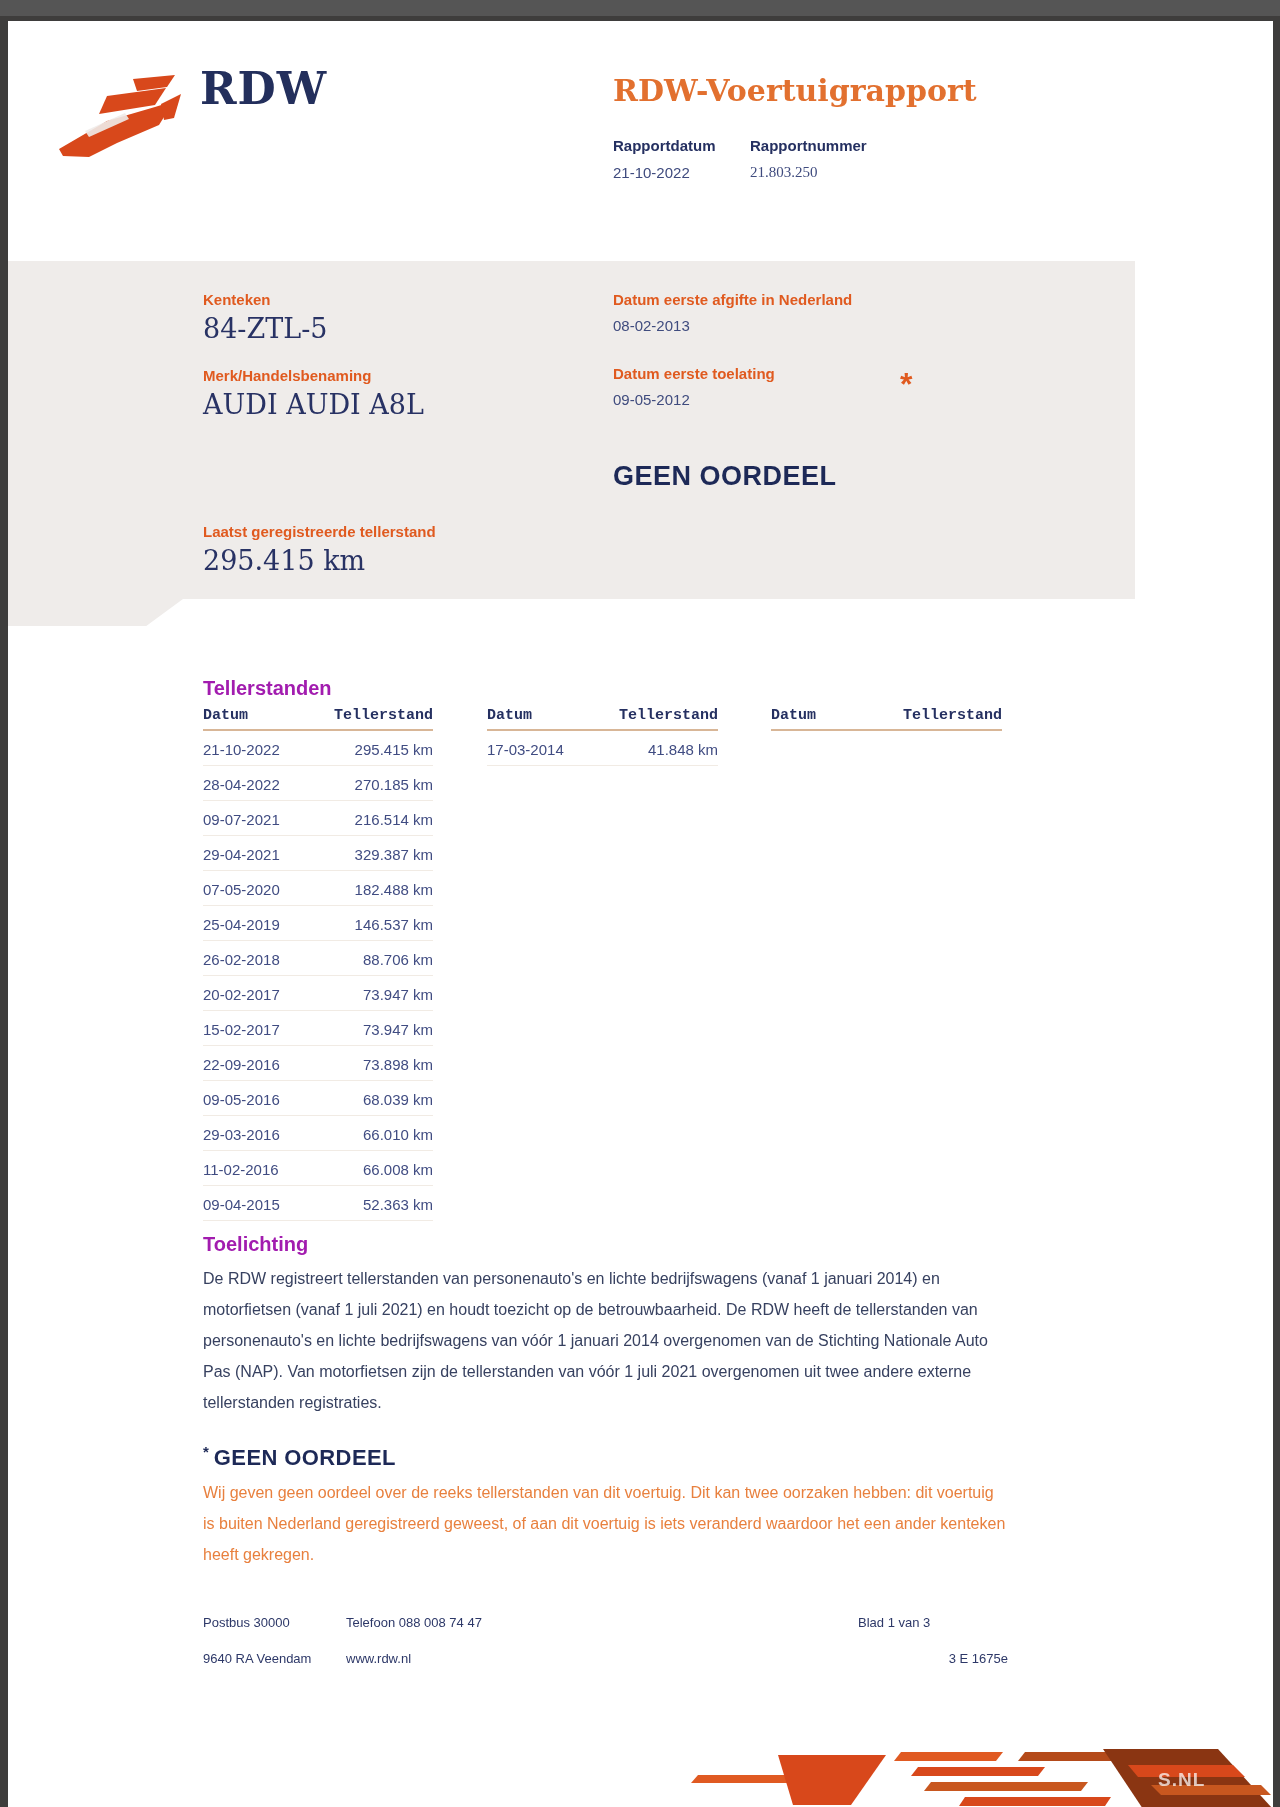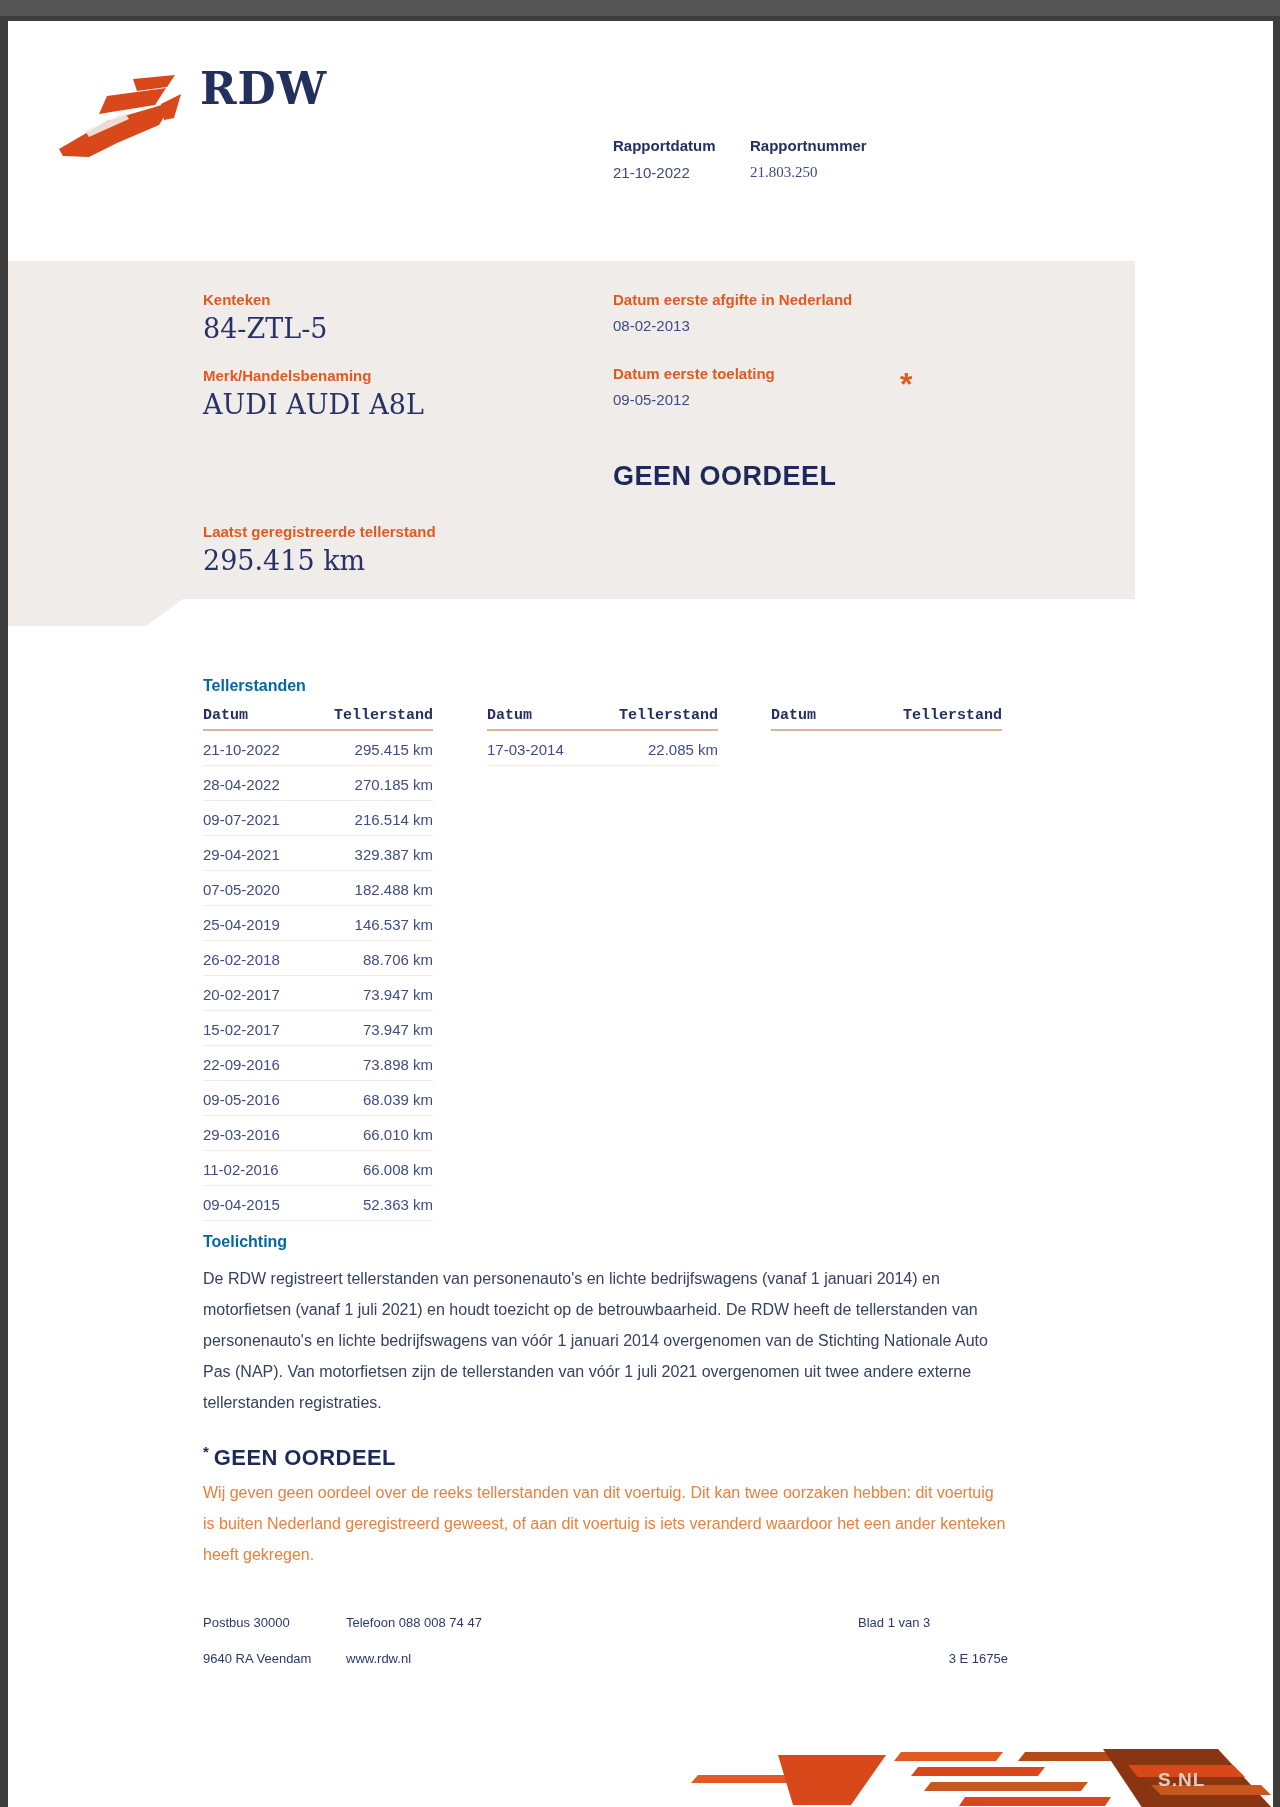--- a/index.html
+++ b/index.html
@@ -14,21 +14,21 @@
   .meta-value{font-size:15px;color:#3f4b7e;}
   
   #panel{position:absolute;left:0;top:240px;width:1127px;height:338px;background:#efecea;}
   #panel-notch{position:absolute;left:0;top:578px;width:175px;height:27px;background:#efecea;
                clip-path:polygon(0 0,100% 0,79% 100%,0 100%);}
   .field-label{font-size:15px;font-weight:bold;color:#e05a1f;}
   .big-serif{font-family:"DejaVu Serif",serif;font-size:27px;color:#283264;}
   .verdict{font-size:27px;font-weight:800;color:#1d2957;letter-spacing:.5px;}
   .verdict-star{font-size:32px;font-weight:bold;color:#e05a1f;}
   
-  .section-heading{font-size:16px;font-weight:bold;color:#0369a1;}
+  .section-heading{font-size:20px;font-weight:bold;color:#a21caf;}
   .tgroup{position:absolute;top:686px;}
   .thead{display:flex;justify-content:space-between;font-size:15px;font-weight:bold;color:#253061;
          border-bottom:2px solid #d8b697;padding-bottom:4px;height:18px;font-family:Liberation Mono, monospace;}
   .trow{display:flex;justify-content:space-between;font-size:15px;color:#404c82;
         border-bottom:1px solid #f1ebe4;height:24px;padding-top:10px;box-sizing:content-box;}
   
   .body-text{font-size:16px;line-height:31px;color:#374160;}
   .body-text-orange{font-size:16px;line-height:31px;color:#e8803e;}
   .go-heading{font-size:22px;font-weight:800;color:#1d2957;letter-spacing:.4px;}
   .go-star{font-size:15px;font-weight:bold;color:#1d2957;vertical-align:8px;margin-right:5px;}
@@ -44,20 +44,21 @@
 
     <svg class="abs" style="left:47px;top:52px;" width="140" height="90" viewBox="0 0 140 90">
       <polygon points="78,6 120,2 112,14 82,18" fill="#d8481b"></polygon>
       <polygon points="52,23 111,15 100,32 44,41" fill="#d8481b"></polygon>
       <polygon points="4,76 52,48 100,34 119,28 104,52 62,70 34,84 8,83" fill="#d8481b"></polygon>
       <polygon points="106,31 126,21 119,45 109,47" fill="#d8481b"></polygon>
       <polygon points="30,58 70,40 74,46 34,64" fill="#efecea" opacity="0.9"></polygon>
     </svg>
     <div class="abs brand-word" style="left:192px;top:42px;">RDW</div>
 
+    <div class="abs doc-title" style="left:605px;top:52px;">RDW-Voertuigrapport</div>
 
     <div class="abs meta-label" style="left:605px;top:116px;">Rapportdatum</div>
     <div class="abs meta-label" style="left:742px;top:116px;">Rapportnummer</div>
     <div class="abs meta-value" style="left:605px;top:143px;">21-10-2022</div>
     <div class="abs meta-value" style="left:742px;top:143px;font-family:Liberation Serif, serif;">21.803.250</div>
 
     <div id="panel"></div>
     <div id="panel-notch"></div>
 
     <div class="abs field-label" style="left:195px;top:270px;">Kenteken</div>
@@ -146,21 +147,21 @@
     </div>
 
     <div class="tgroup" style="left:479px;width:231px;">
       <div class="thead">
         <span>Datum</span>
         <span>Tellerstand</span>
       </div>
       <div>
           <div class="trow">
           <span>17-03-2014</span>
-          <span>22.085 km</span>
+          <span>41.848 km</span>
         </div>
         </div>
     </div>
 
     <div class="tgroup" style="left:763px;width:231px;">
       <div class="thead">
         <span>Datum</span>
         <span>Tellerstand</span>
       </div>
       <div></div>

